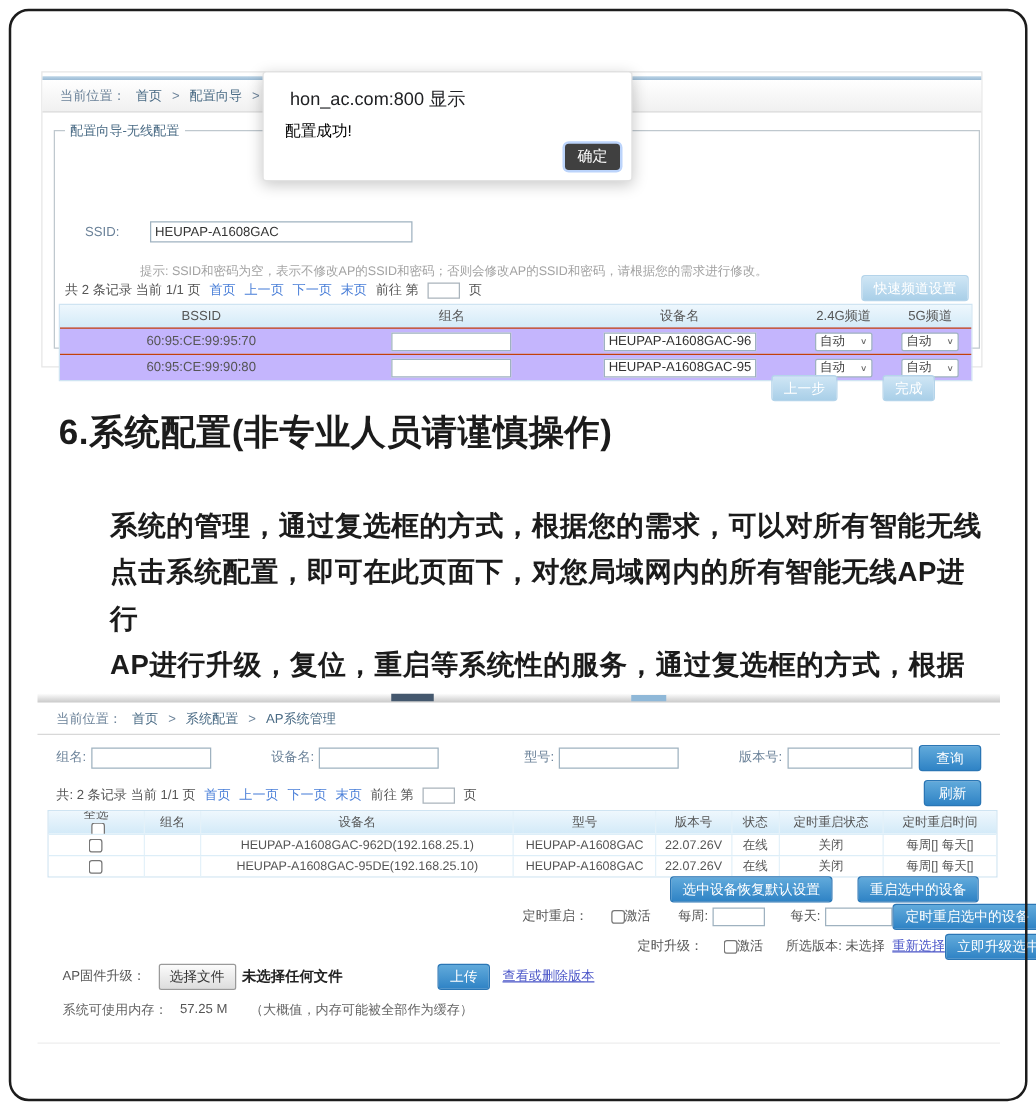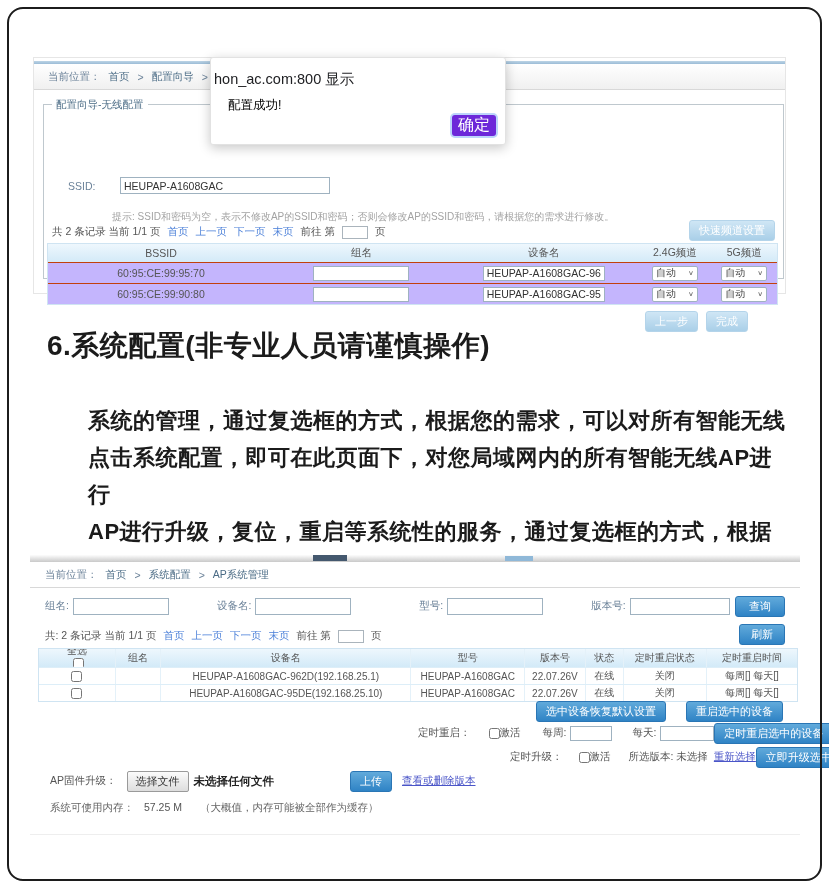--- a/index.html
+++ b/index.html
@@ -31,27 +31,27 @@
   .s1-ssid-row .lab { font-size:10.5px; color:#6b8299; width:52px; }
   .s1-hint { position:absolute; left:68px; top:105px; font-size:10px; color:#a3a3a3; white-space:nowrap; }
   .s1-pag { position:absolute; left:8px; top:120px; }
   .s1-quick { position:absolute; right:8px; top:115px; }
   .s1-table { position:absolute; left:3px; top:138px; right:5px; border:1px solid #cfe4f2; }
   .t1-row { display:grid; grid-template-columns:31% 24% 26% 10% 9%; }
   .t1-head { background:linear-gradient(#eef7fd,#d3eaf8); height:18px; }
   .t1-head .c { font-size:10.5px; color:#50667c; }
   .t1-r { height:21px; border-top:1px solid #c2410c; background:#c4b5fd; }
   .t1-row .c { display:flex; align-items:center; justify-content:center; font-size:10.5px; color:#555; overflow:hidden; }
-  .s1-btns { position:absolute; right:35px; top:206px; display:flex; gap:8px; }
+  .s1-btns { position:absolute; right:35px; top:195px; display:flex; gap:36px; }
 
   
   .dialog { position:absolute; left:210px; top:57px; width:296px; height:88px; background:#fff; border:1px solid #e2e2e2; box-shadow:0 3px 12px rgba(0,0,0,0.22); border-radius:3px; z-index:30; }
-  .dlg-title { position:absolute; left:3px; top:12px; font-size:14.5px; color:#202124; }
+  .dlg-title { position:absolute; left:21px; top:12px; font-size:14.5px; color:#202124; }
   .dlg-body { position:absolute; left:17px; top:39px; font-size:12.5px; color:#000000; }
-  .dlg-ok { position:absolute; right:9px; bottom:8px; width:44px; height:21px; background:#6d28d9; border-radius:3px; box-shadow:0 0 0 2px #bcd4fb; color:#fff; font-size:16px; display:flex; align-items:center; justify-content:center; cursor:pointer; }
+  .dlg-ok { position:absolute; right:9px; bottom:8px; width:44px; height:21px; background:#404040; border-radius:3px; box-shadow:0 0 0 2px #bcd4fb; color:#fff; font-size:12px; display:flex; align-items:center; justify-content:center; cursor:pointer; }
 
   
   .heading { position:absolute; left:47px; top:327px; font-size:28px; font-weight:600; color:#1b1b1b; letter-spacing:0.5px; }
   .para { position:absolute; left:88px; top:402px; width:700px; font-size:22px; font-weight:bold; color:#1b1b1b; line-height:37px; letter-spacing:0.5px; }
 
   
   .shot2 { position:absolute; left:30px; top:555px; width:770px; height:280px; background:#fff; border-bottom:1px solid #eee; }
   .s2-strip { position:absolute; left:0; top:0; width:100%; height:7px; background:linear-gradient(#fdfdfd,#c9c9c9); }
   .s2-frag-dark { position:absolute; left:283px; top:0; width:34px; height:6px; background:#44586e; }
   .s2-frag-blue { position:absolute; left:475px; top:1px; width:28px; height:5px; background:#8fb8d8; }

